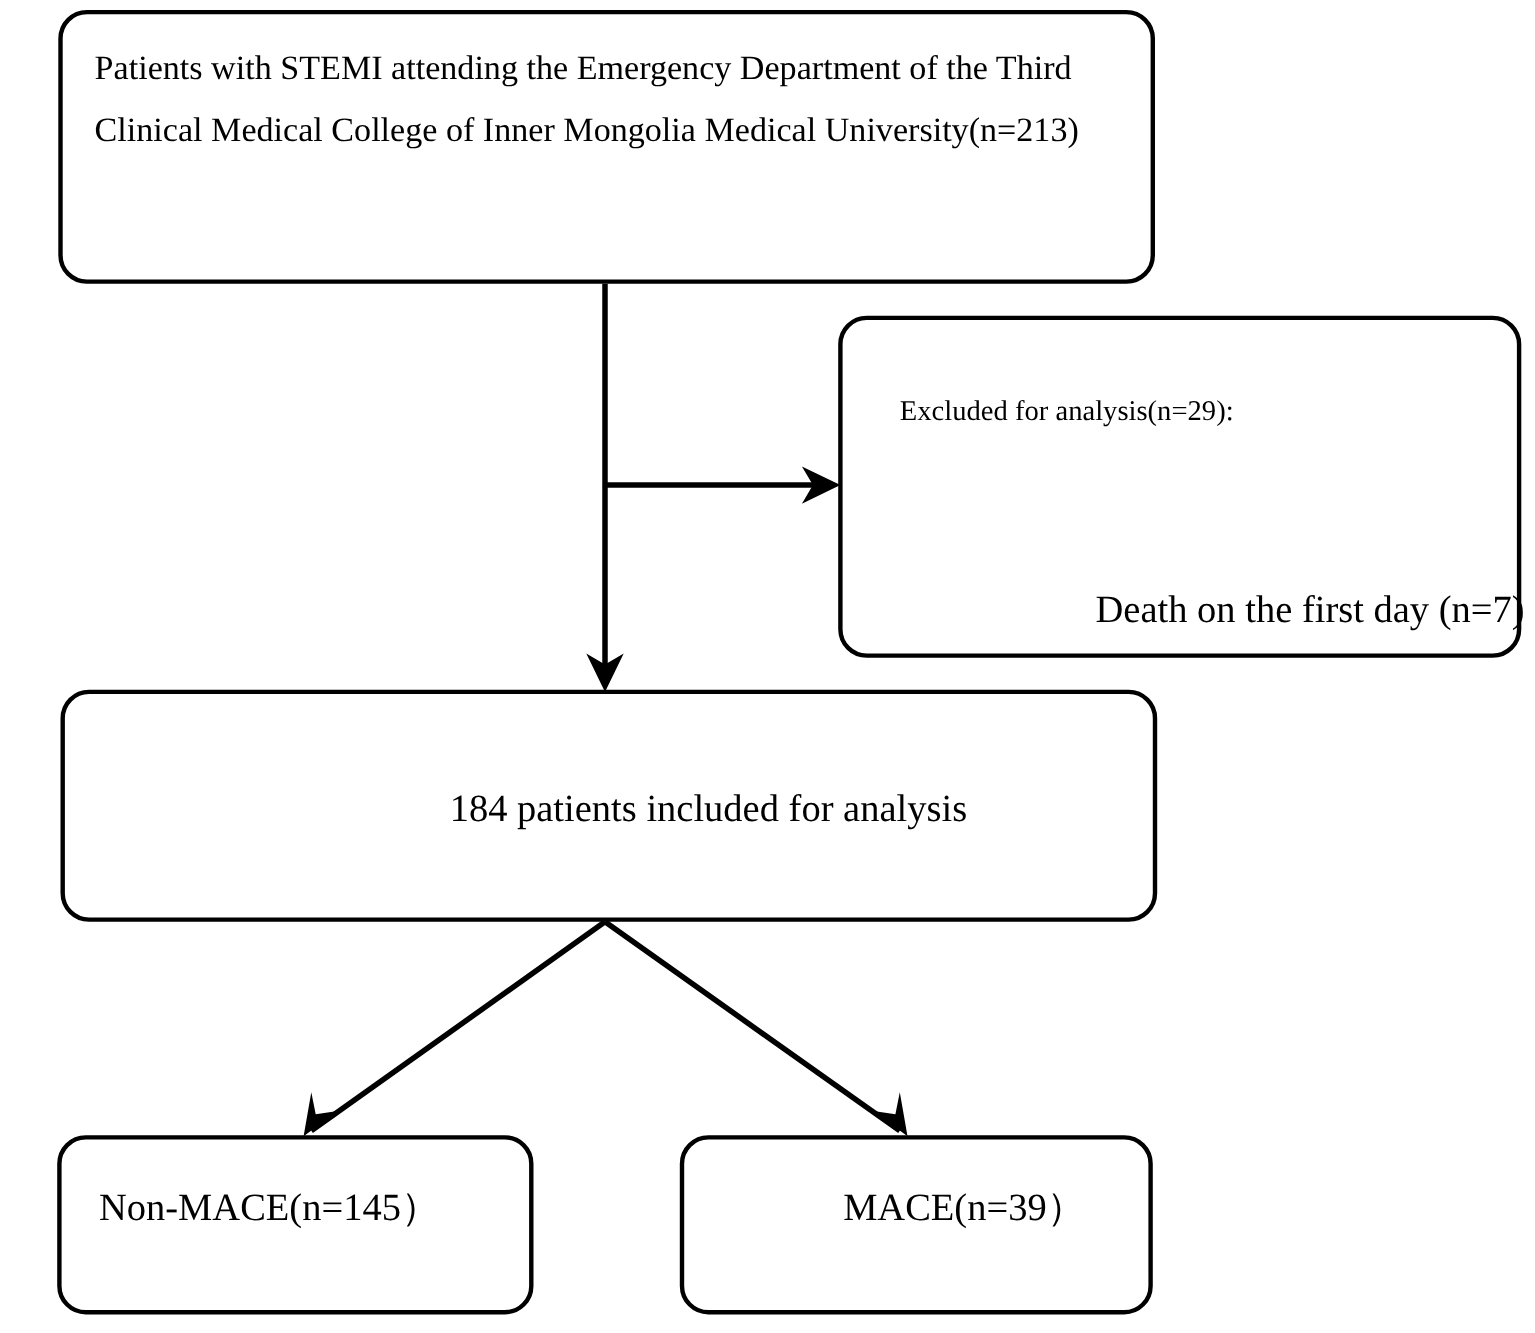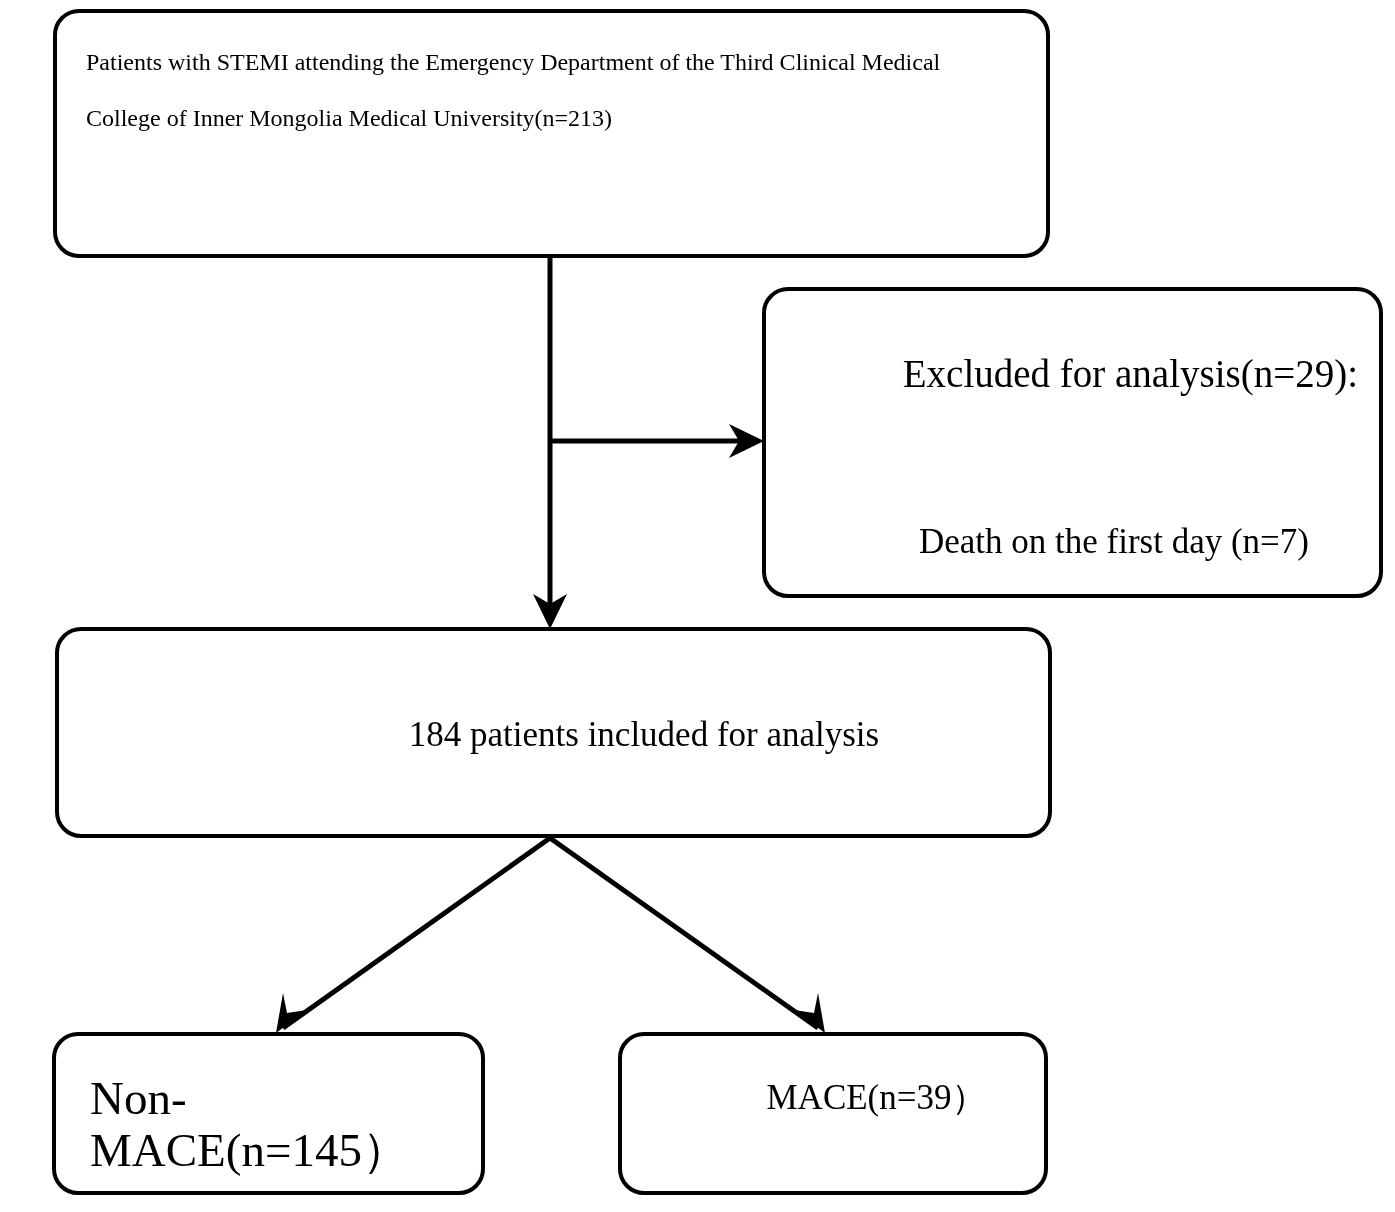--- a/index.html
+++ b/index.html
@@ -36,48 +36,48 @@
   #box-source {
     left: 53px;
     top: 9px;
     width: 997px;
     height: 249px;
   }
   #box-source-text {
     left: 86px;
     top: 34px;
     width: 930px;
-    font-size: 24px;
+    font-size: 31px;
     line-height: 56px;
     text-align: left;
   }
 
   
   #box-excluded {
     left: 762px;
     top: 287px;
     width: 621px;
     height: 311px;
   }
   #box-excluded-head {
     left: 818px;
     top: 346px;
     width: 540px;
-    font-size: 39px;
+    font-size: 26px;
     line-height: 56px;
-    text-align: right;
+    text-align: left;
   }
   #box-excluded-list {
     left: 854px;
     top: 402px;
     width: 520px;
     font-size: 35px;
     line-height: 56px;
-    text-align: center;
-    margin: 0;
+    text-align: right;
+    margin: 12px;
     padding: 0;
     list-style: none;
   }
   #box-excluded-list li {
     margin: 0;
     padding: 0;
     list-style: none;
   }
 
   
@@ -100,21 +100,21 @@
   #box-nonmace {
     left: 52px;
     top: 1032px;
     width: 433px;
     height: 163px;
   }
   #box-nonmace-text {
     left: 90px;
     top: 1072px;
     width: 370px;
-    font-size: 47px;
+    font-size: 35px;
     line-height: 52px;
     text-align: left;
   }
 
   
   #box-mace {
     left: 618px;
     top: 1032px;
     width: 430px;
     height: 163px;

